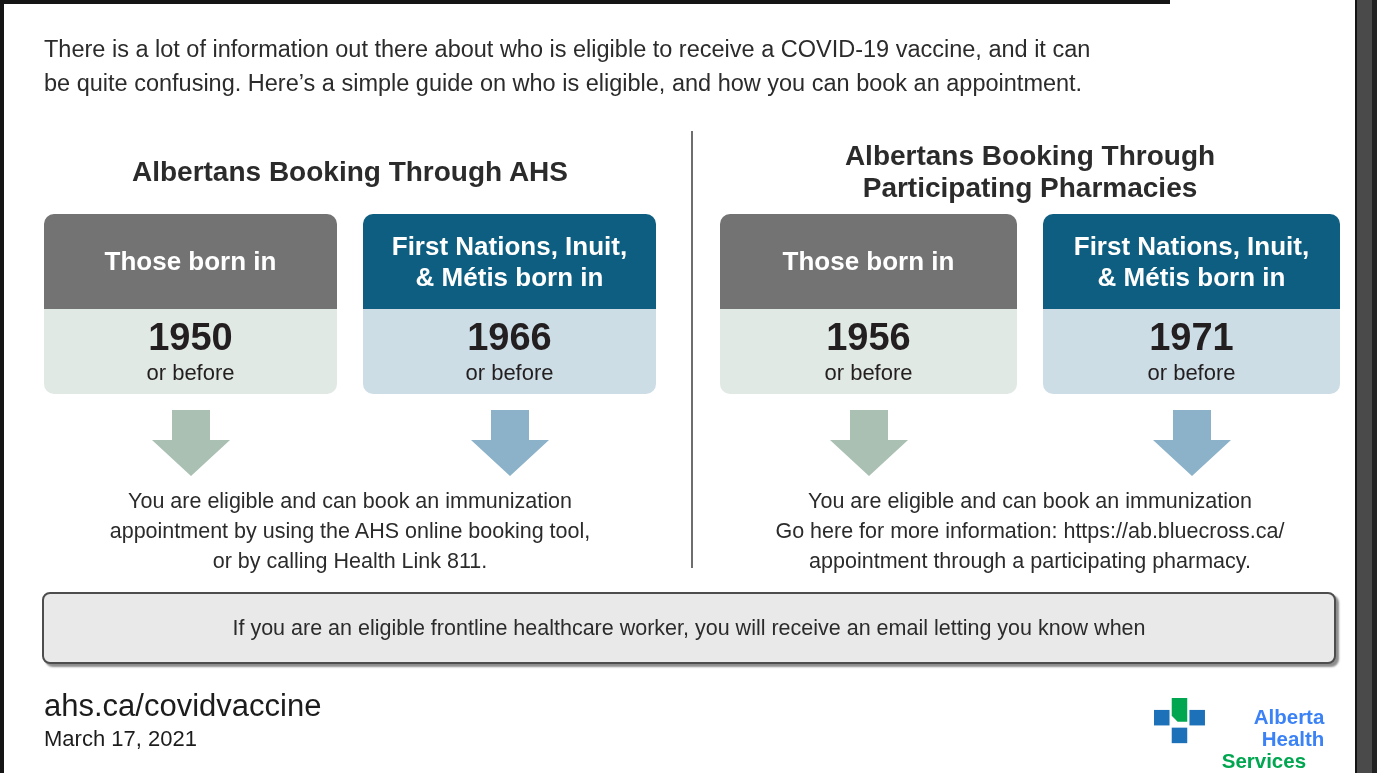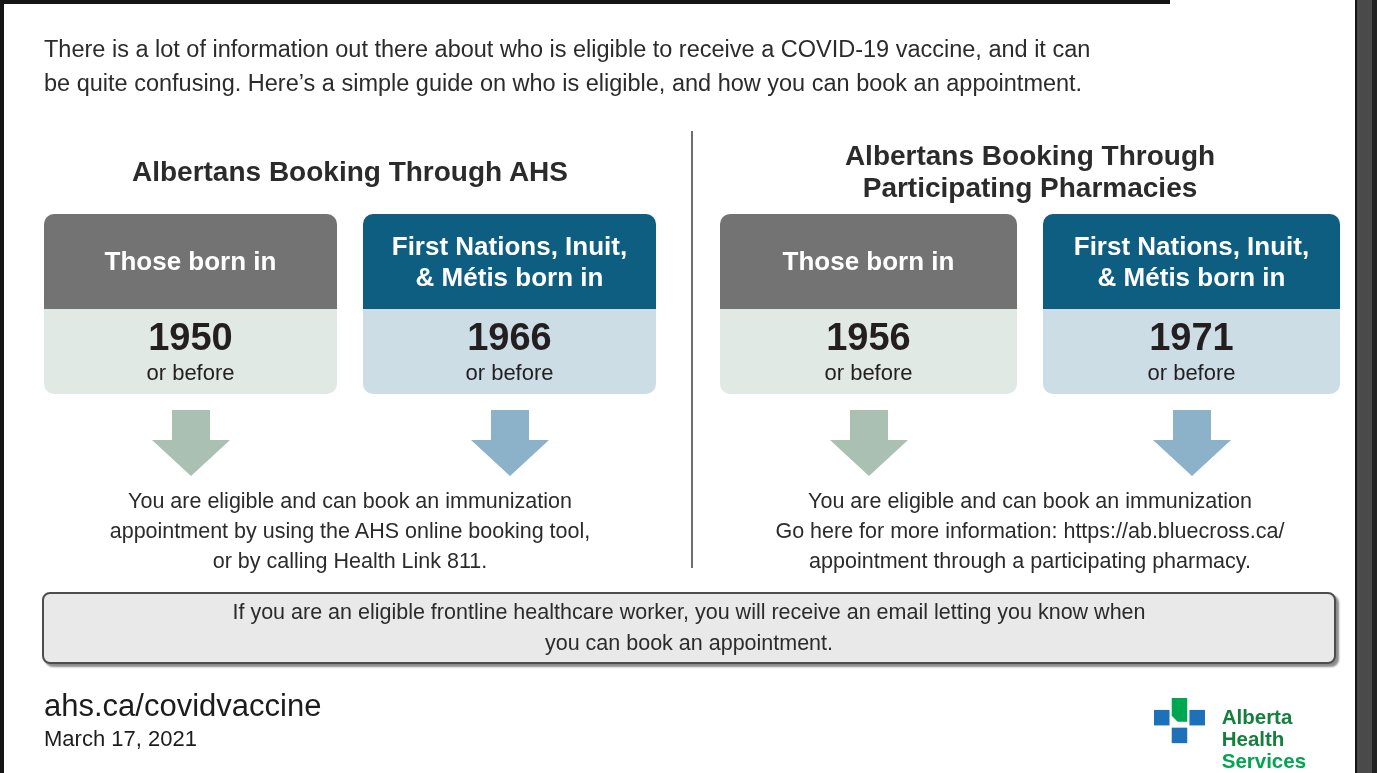--- a/index.html
+++ b/index.html
@@ -91,21 +91,21 @@
     font-size: 31px; color: #1c1c1c;
   }
   .footer-date {
     position: absolute; left: 40px; top: 722px;
     font-size: 22px; color: #1c1c1c;
   }
 
   .logo { position: absolute; left: 1150px; top: 686px; display: flex; align-items: flex-start; }
   .logo-mark { width: 70px; height: 62px; }
   .logo-text { margin-left: 16px; margin-top: 16px; font-weight: bold; font-size: 20.5px; line-height: 22px; }
-  .logo-text .l1 { color: #15803d; }
+  .logo-text .l1 { color: #3b82f6; text-align: right; }
   .logo-text .l2 { color: #00a650; }
 </style>
 </head>
 <body>
 
 <div class="canvas">
   <div class="page">
 
     <div class="intro">
       <div class="line">There is a lot of information out there about who is eligible to receive a COVID-19 vaccine, and it can</div>
@@ -198,21 +198,20 @@
       </div>
       <div class="col-note">
         <div class="line">You are eligible and can book an immunization</div>
         <div class="line">Go here for more information: https://ab.bluecross.ca/</div>
         <div class="line">appointment through a participating pharmacy.</div>
       </div>
     </div>
 
     <div class="banner">
       <div class="line">If you are an eligible frontline healthcare worker, you will receive an email letting you know when</div>
-      <div class="line">you can book an appointment.</div>
     </div>
 
     <div class="footer-url">ahs.ca/covidvaccine</div>
     <div class="footer-date">March 17, 2021</div>
 
     <div class="logo">
       <svg class="logo-mark" viewBox="0 0 70 62">
         <rect x="0" y="16" width="21" height="21" fill="#1d71b8"></rect>
         <rect x="48" y="16" width="21" height="21" fill="#1d71b8"></rect>
         <rect x="24" y="40" width="21" height="21" fill="#1d71b8"></rect>

